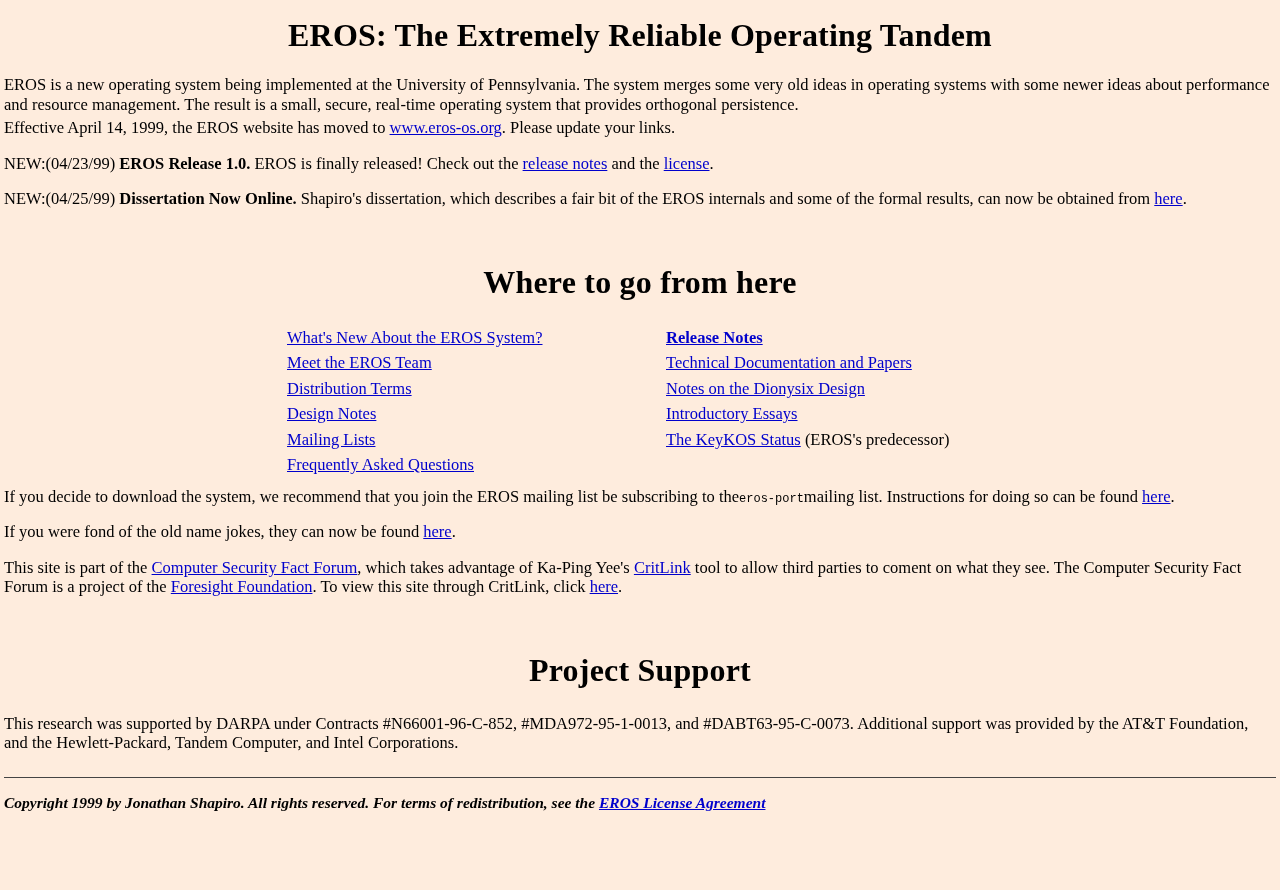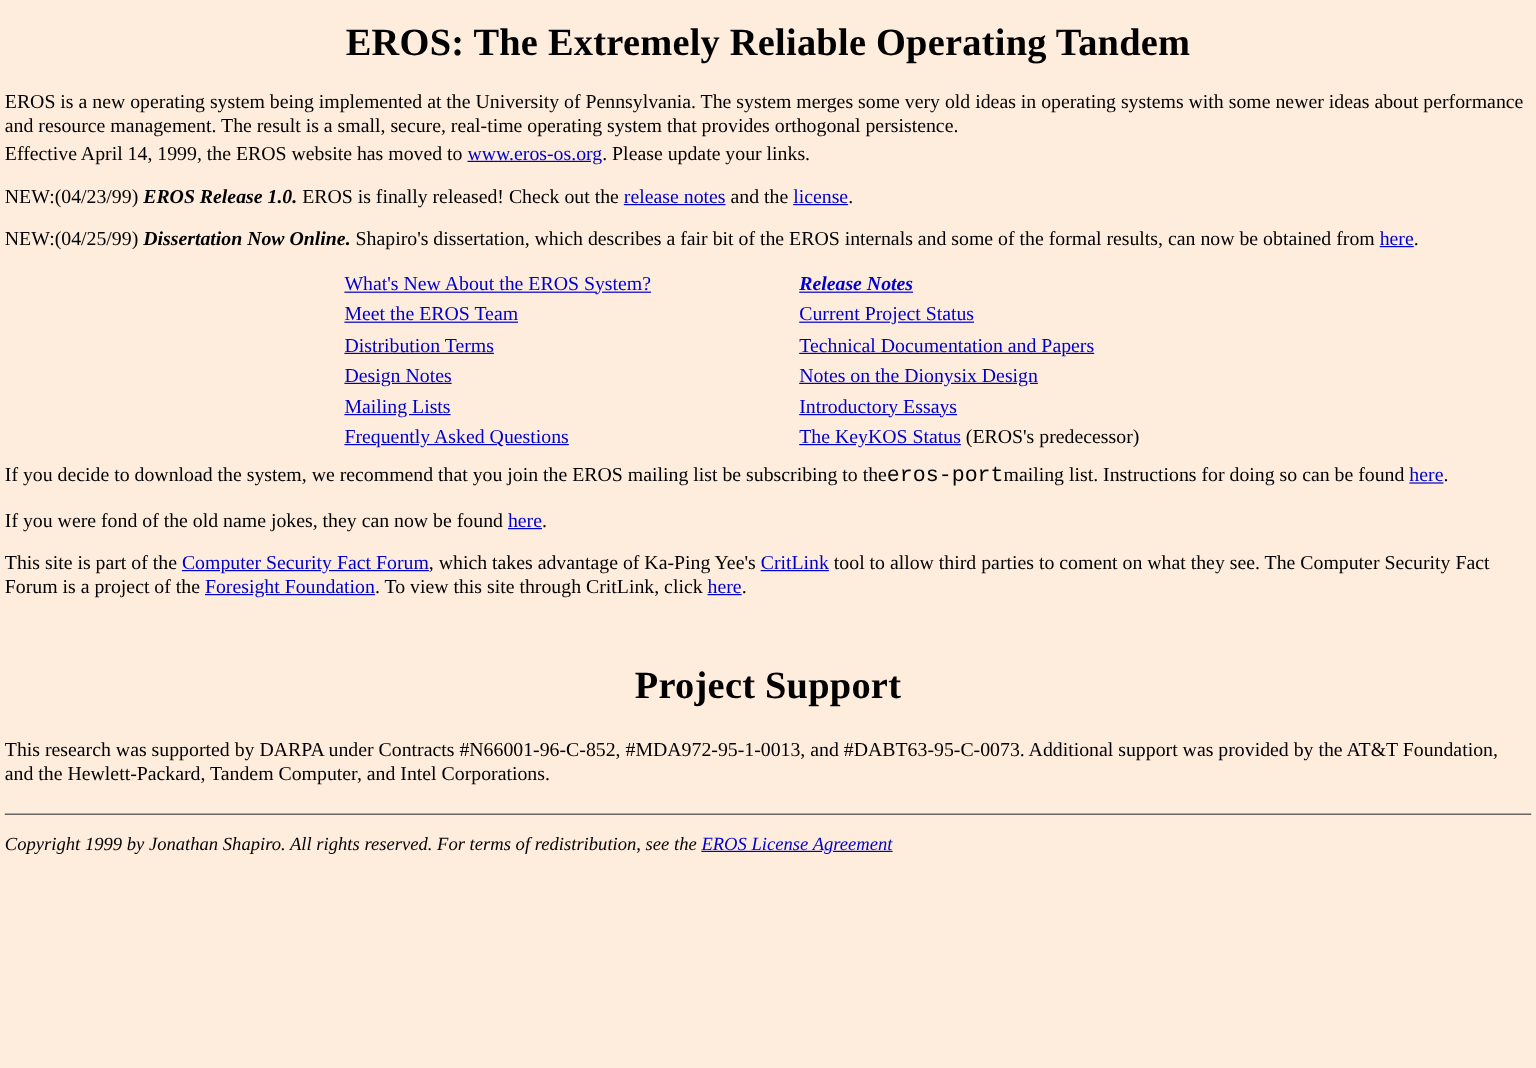--- a/index.html
+++ b/index.html
@@ -37,25 +37,24 @@
   }
   p.intro {
     margin-bottom: 4px;
   }
   a {
     color: #0000CC;
     text-decoration: underline;
   }
   b, strong, .bold {
     font-weight: bold;
-    font-style: italic;
   }
   code, .mono {
     font-family: "Liberation Mono", "DejaVu Sans Mono", monospace;
-    font-size: 18px;
+    font-size: 12px;
   }
   
   .links-wrap {
     display: flex;
     justify-content: flex-start;
     padding-left: 283px;
     margin-bottom: 8px;
     gap: 17px;
   }
   .links-col {
@@ -81,20 +80,21 @@
   hr.rule {
     border: none;
     border-top: 1.5px solid #444444;
     height: 0;
     margin: 24px 0 16px 0;
   }
   .footer {
     font-style: italic;
     font-size: 15.5px;
     margin: 0 0 18px 0;
+    font-weight: bold;
   }
   .footer a {
     font-style: italic;
     color: #0000CC;
   }
 </style>
 </head>
 <body>
 
 <div class="page">
@@ -105,33 +105,33 @@
 
   <p><span>Effective April 14, 1999, the EROS website has moved to </span><a href="#">www.eros-os.org</a><span>. Please update your links.</span></p>
 
   <div>
     <p><span>NEW:(04/23/99)</span>&nbsp;<b>EROS Release 1.0.</b> <span>EROS is finally released! Check out the </span><a href="#">release notes</a><span> and the </span><a href="#">license</a><span>.</span></p>
 
     <p><span>NEW:(04/25/99)</span>&nbsp;<b>Dissertation Now Online.</b> <span>Shapiro's dissertation, which describes a fair bit of the EROS internals and some of the formal results, can now be obtained from </span><a href="#">here</a><span>.</span></p>
 
   </div>
 
+  <h1 class="section">Where to go from here</h1>
 
   <div class="links-wrap">
     <div class="links-col" id="col-left">
         <div class="link-row"><a href="#">What's New About the EROS System?</a></div>
         <div class="link-row"><a href="#">Meet the EROS Team</a></div>
         <div class="link-row"><a href="#">Distribution Terms</a></div>
         <div class="link-row"><a href="#">Design Notes</a></div>
         <div class="link-row"><a href="#">Mailing Lists</a></div>
         <div class="link-row"><a href="#">Frequently Asked Questions</a></div>
       </div>
     <div class="links-col" id="col-right">
         <div class="link-row bold"><a href="#">Release Notes</a></div>
-        <div class="link-row"><a href="#">Current Project Status</a></div>
         <div class="link-row"><a href="#">Technical Documentation and Papers</a></div>
         <div class="link-row"><a href="#">Notes on the Dionysix Design</a></div>
         <div class="link-row"><a href="#">Introductory Essays</a></div>
         <div class="link-row"><a href="#">The KeyKOS Status</a><span class="suffix"> (EROS's predecessor)</span></div>
       </div>
   </div>
 
   <p><span>If you decide to download the system, we recommend that you join the EROS mailing list be subscribing to the</span><code>eros-port</code><span>mailing list. Instructions for doing so can be found </span><a href="#">here</a><span>.</span></p>
 
   <p><span>If you were fond of the old name jokes, they can now be found </span><a href="#">here</a><span>.</span></p>

